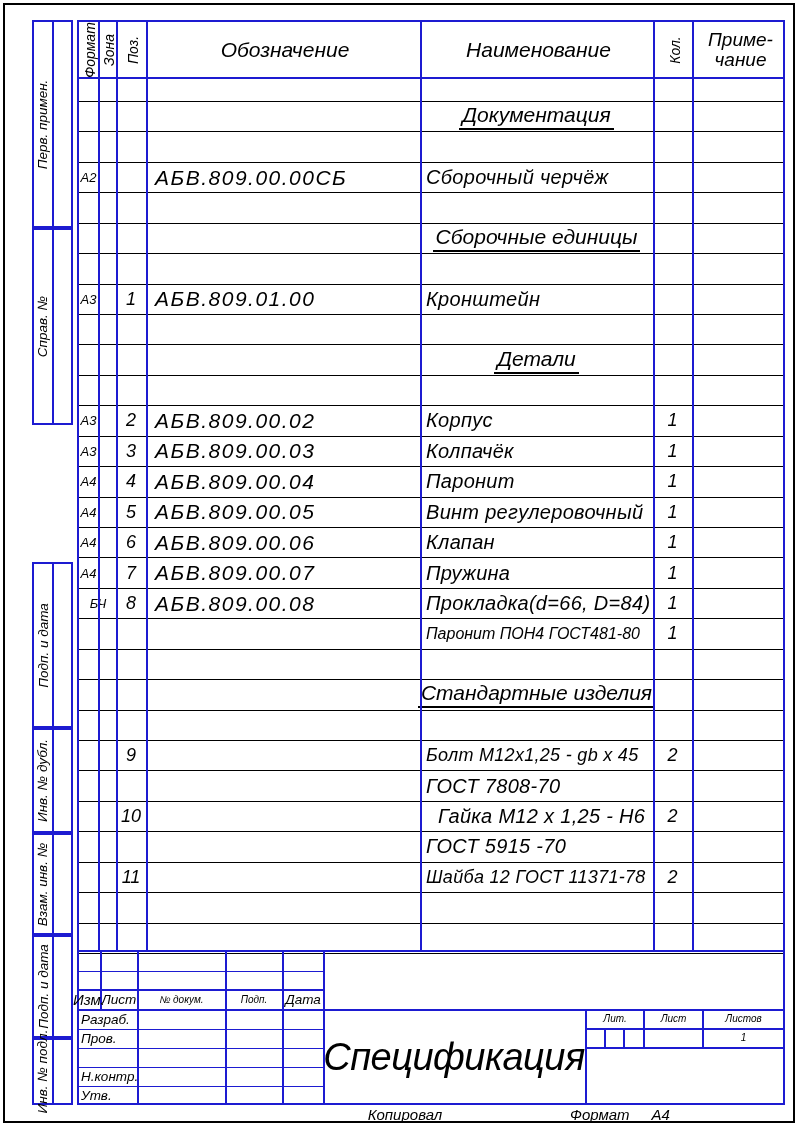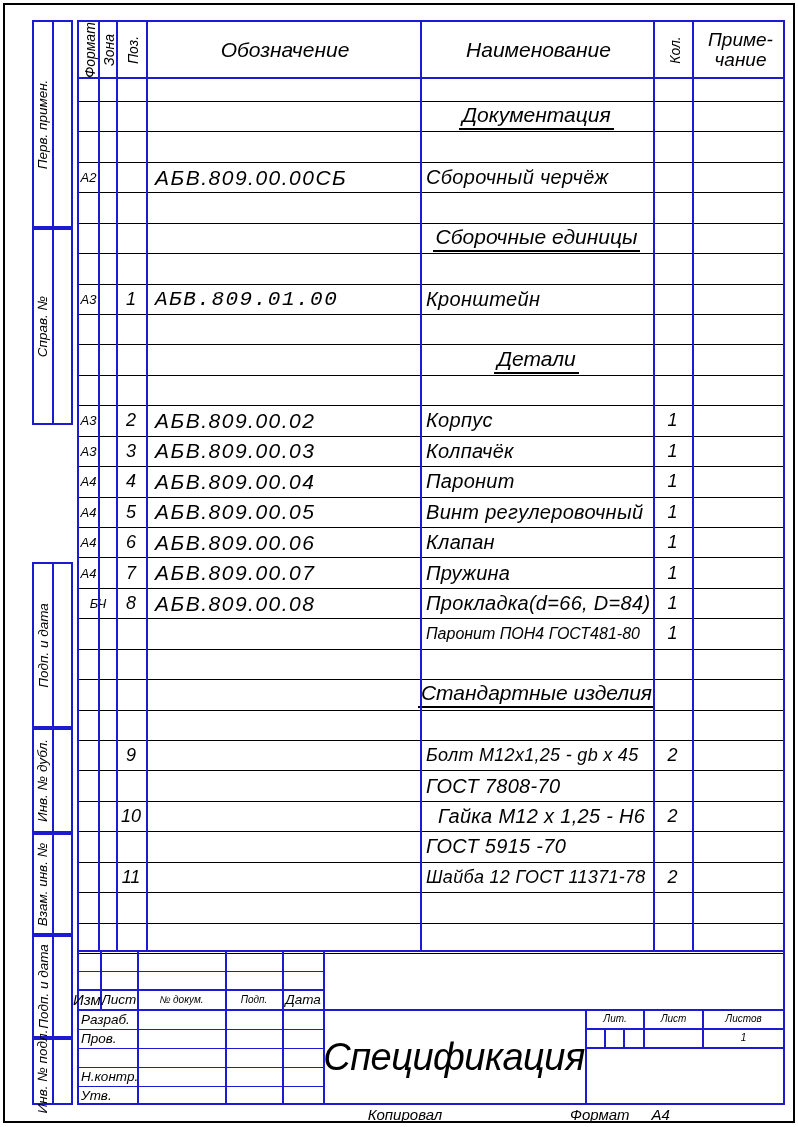--- a/index.html
+++ b/index.html
@@ -145,21 +145,21 @@
       <div class="row" style="top: 114.29px; height: 30.43px;"></div>
       <div class="row" style="top: 144.71px; height: 30.43px;">
         <div class="cell c-center" style="left: 341px; width: 233px;">
           <span class="sec-underline">Сборочные единицы</span>
         </div>
       </div>
       <div class="row" style="top: 175.14px; height: 30.43px;"></div>
       <div class="row" style="top: 205.57px; height: 30.43px;">
         <div class="cell c-fmt c-center" style="left: 0px; width: 19px;">А3</div>
         <div class="cell c-pos c-center" style="left: 37px; width: 30px;">1</div>
-        <div class="cell c-des" style="left: 67px; width: 274px; font-family: Liberation Mono, monospace;">АБВ.809.01.00</div>
+        <div class="cell c-des" style="left: 67px; width: 274px;">АБВ.809.01.00</div>
         <div class="cell c-name" style="left: 341px; width: 233px;">Кронштейн</div>
         <div class="cell c-qty c-center" style="left: 574px; width: 39px;"></div>
         <div class="cell " style="left: 613px; width: 95px;"></div>
       </div>
       <div class="row" style="top: 236px; height: 30.43px;"></div>
       <div class="row" style="top: 266.43px; height: 30.43px;">
         <div class="cell c-center" style="left: 341px; width: 233px;">
           <span class="sec-underline">Детали</span>
         </div>
       </div>

